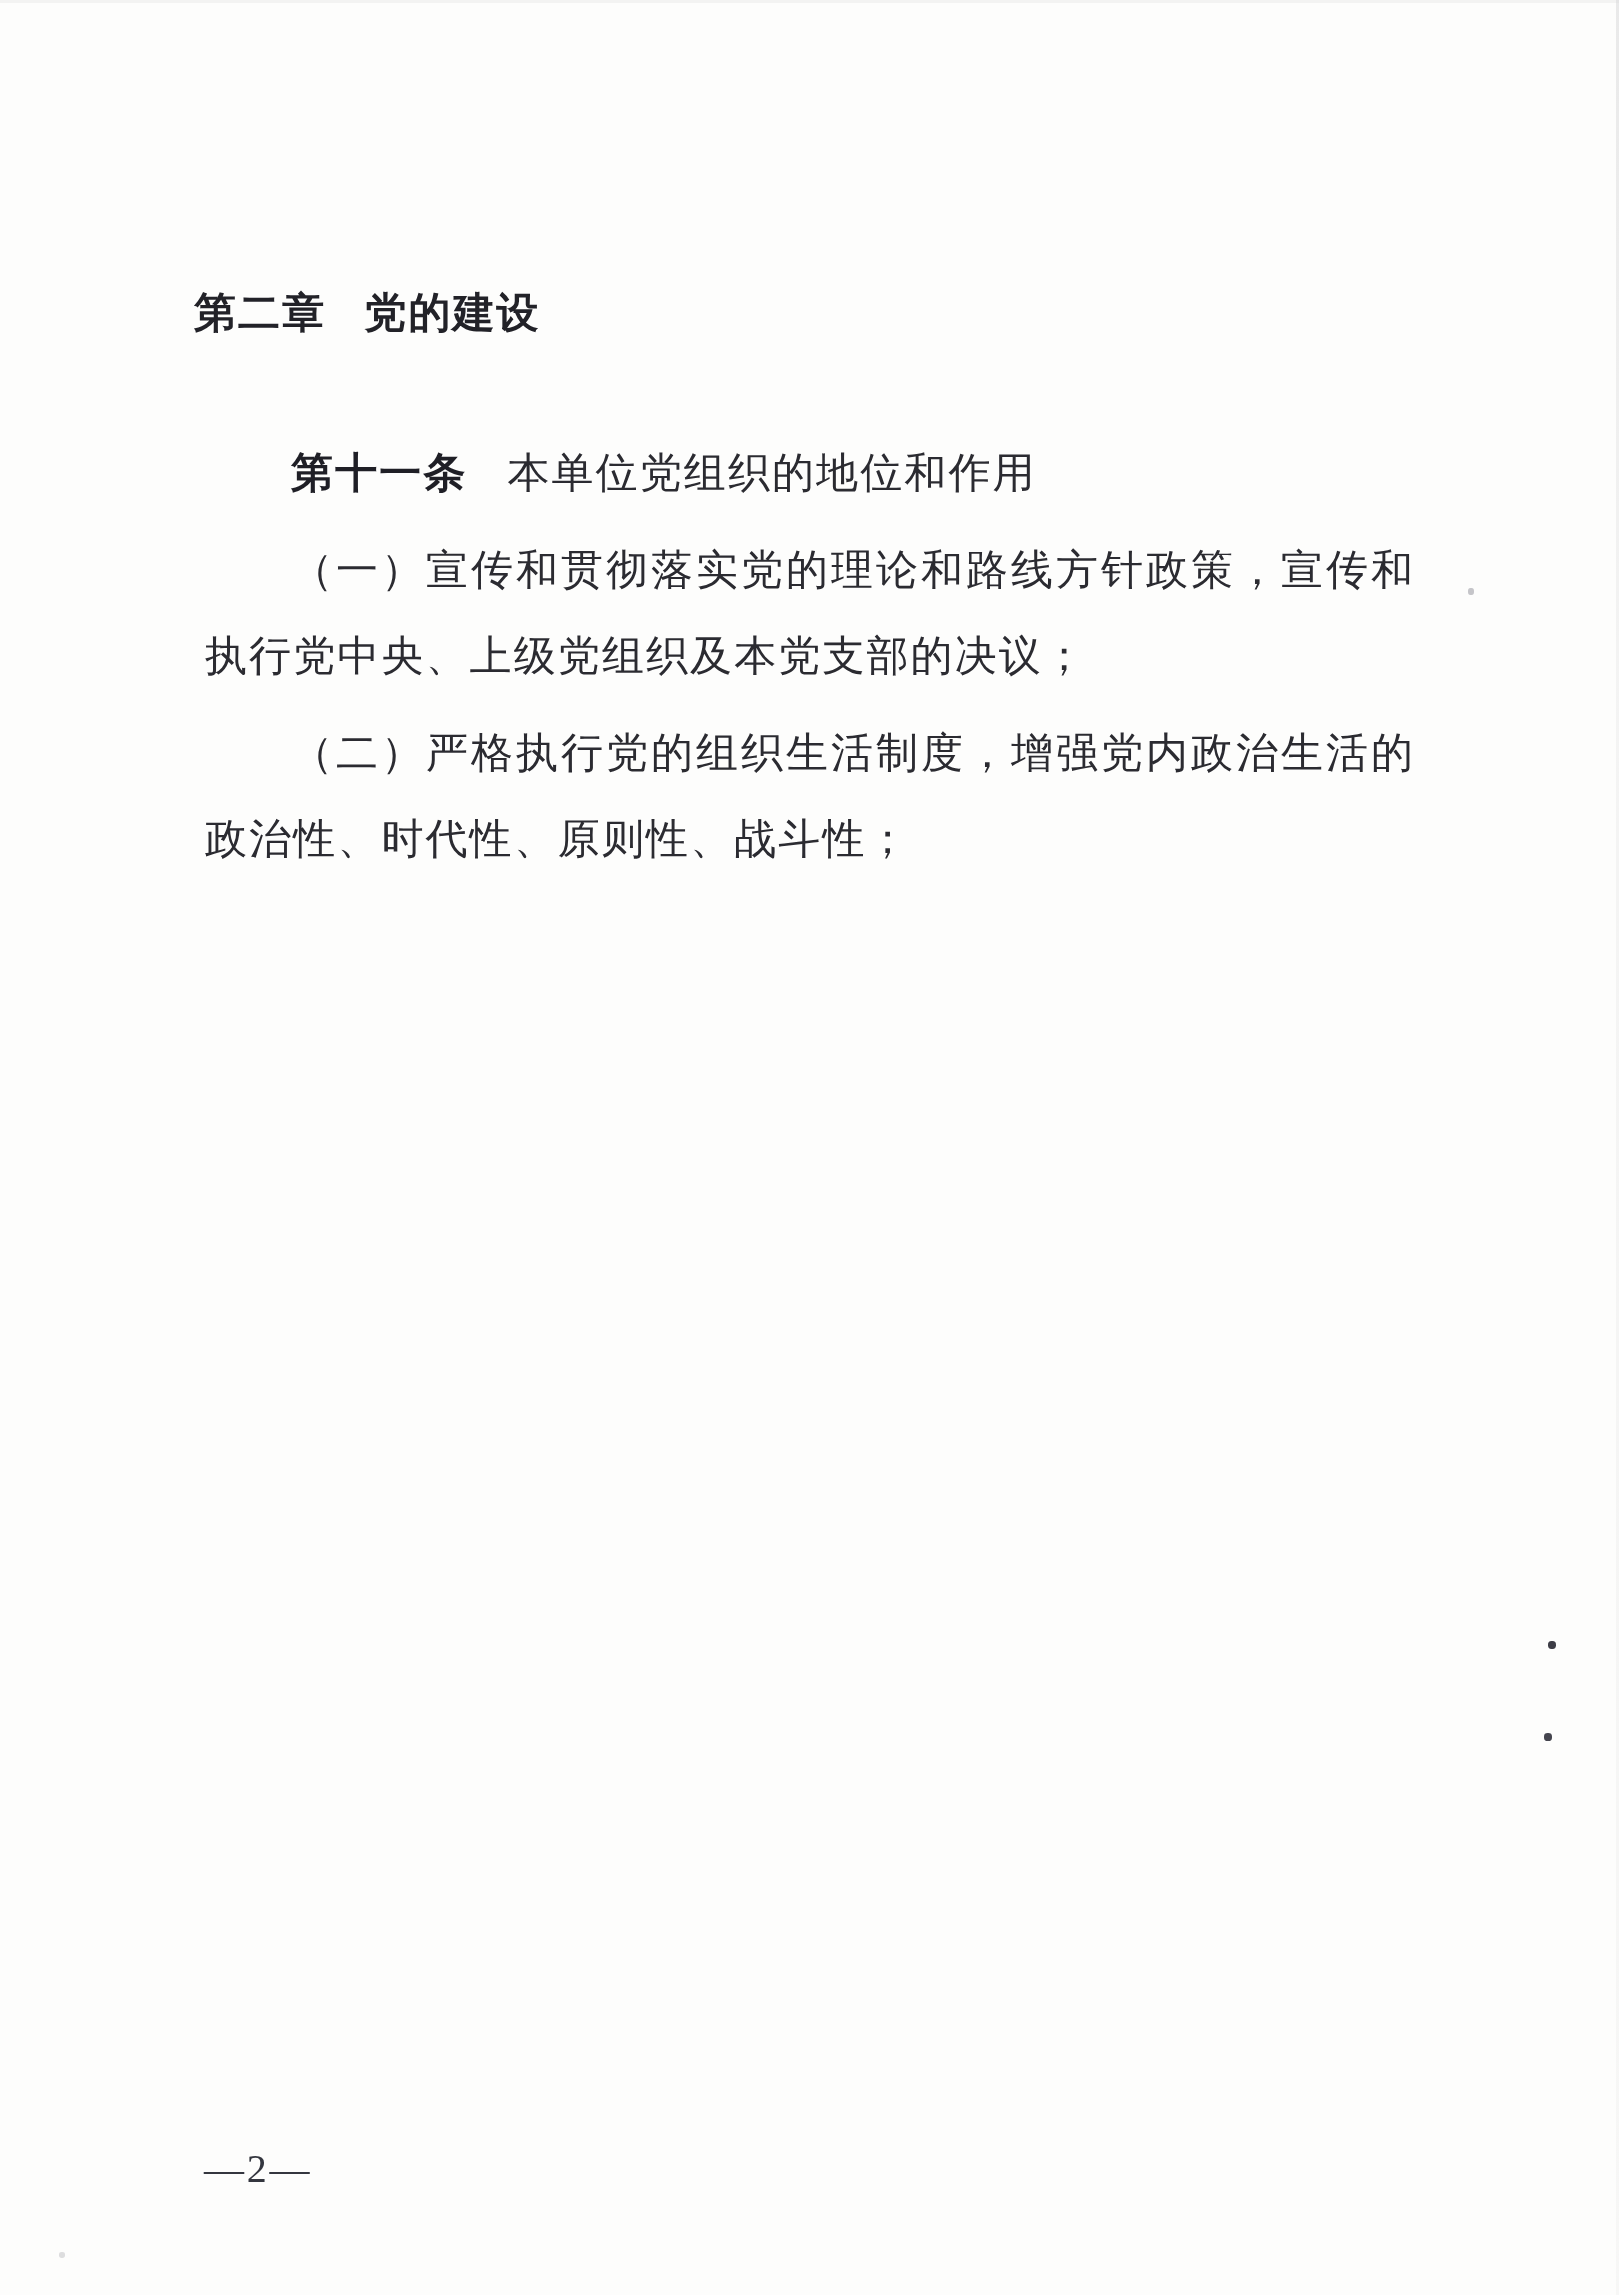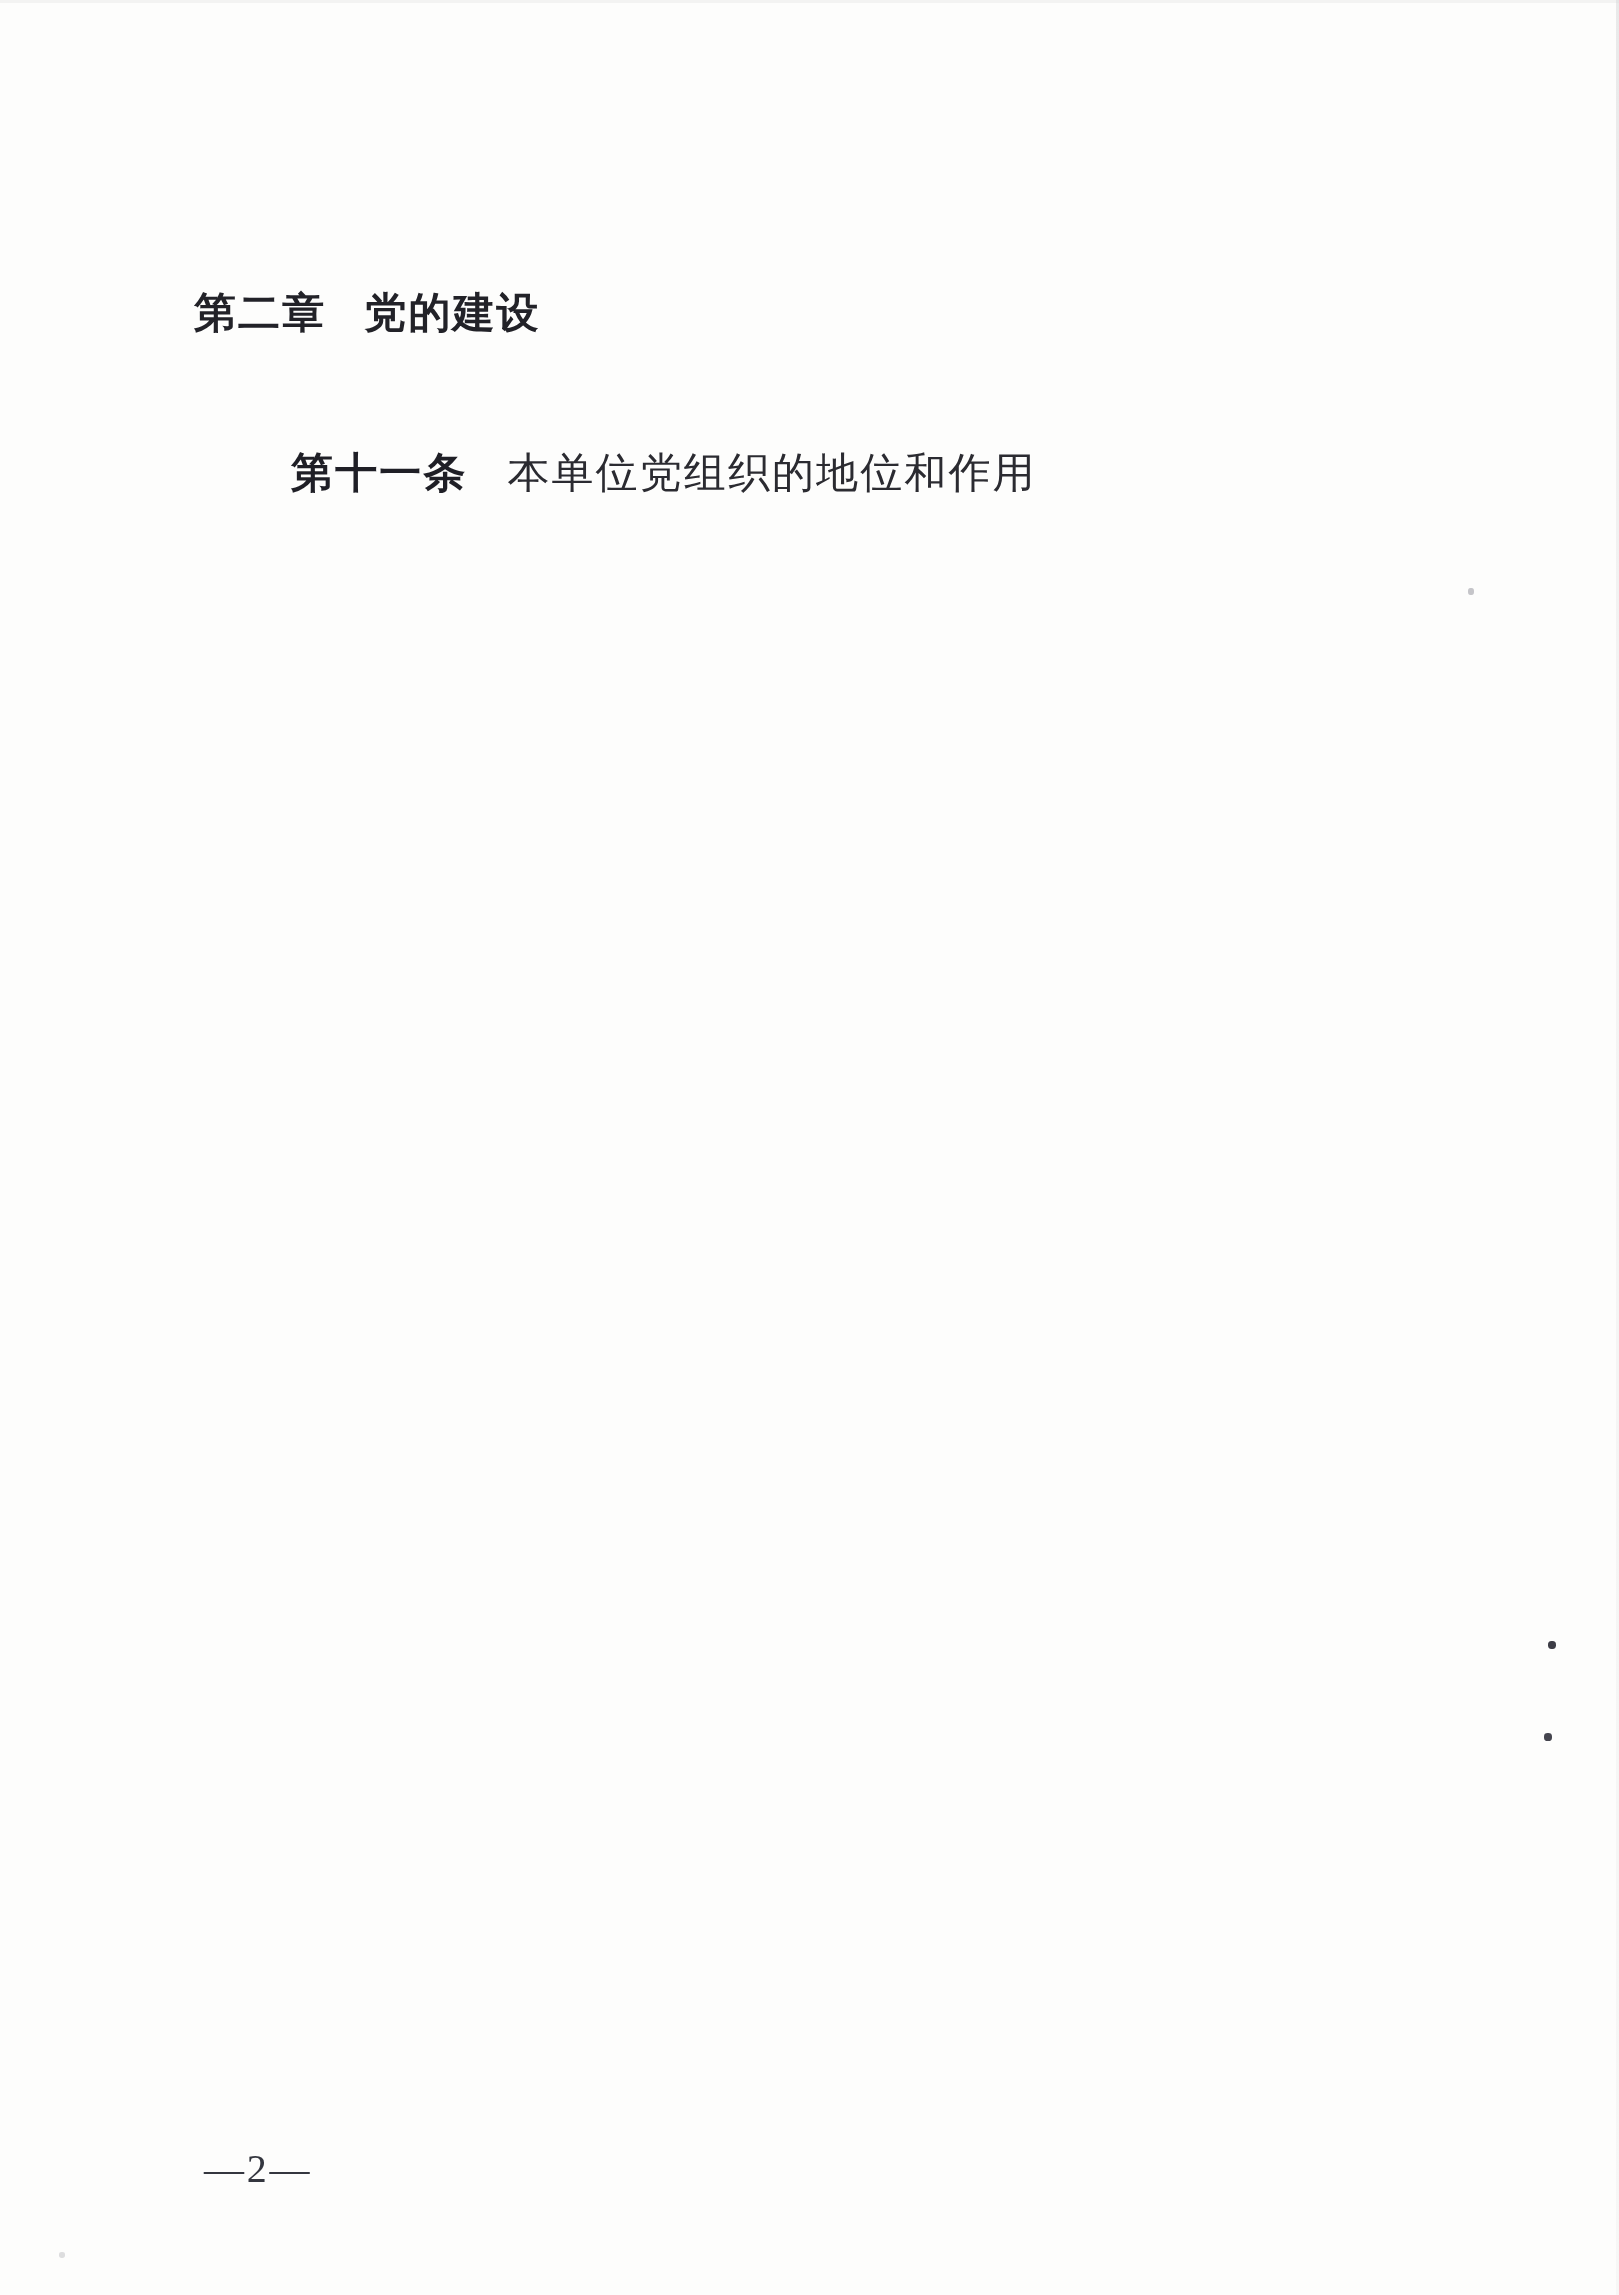--- a/index.html
+++ b/index.html
@@ -89,20 +89,22 @@
 
 <div class="edge-top"></div>
 <div class="edge-right"></div>
 
 <div class="chapter-title">
   <span>第二章</span><span class="chapter-gap"></span><span>党的建设</span>
 </div>
 
 <div class="doc-body">
   <p><span class="term">第十一条</span><span>本单位党组织的地位和作用</span></p>
+  <p>（一）宣传和贯彻落实党的理论和路线方针政策，宣传和执行党中央、上级党组织及本党支部的决议；</p>
+  <p>（二）严格执行党的组织生活制度，增强党内政治生活的政治性、时代性、原则性、战斗性；</p>
 </div>
 
 <div class="page-footer">—2—</div>
 
 <div class="speck speck-1"></div>
 <div class="speck speck-2"></div>
 <div class="speck speck-3"></div>
 <div class="speck speck-4"></div>
 
 

